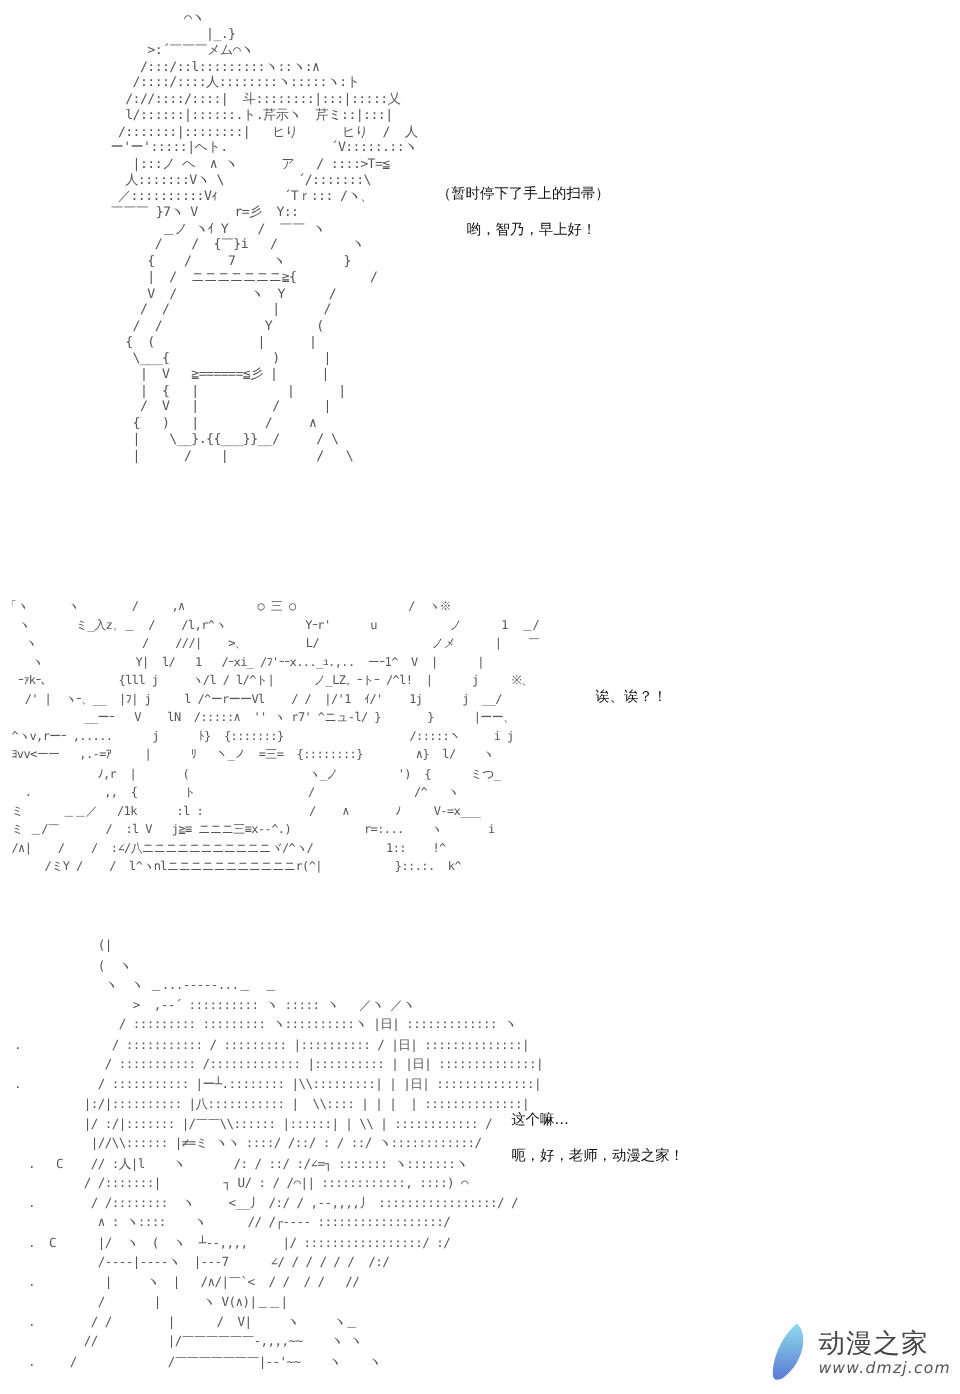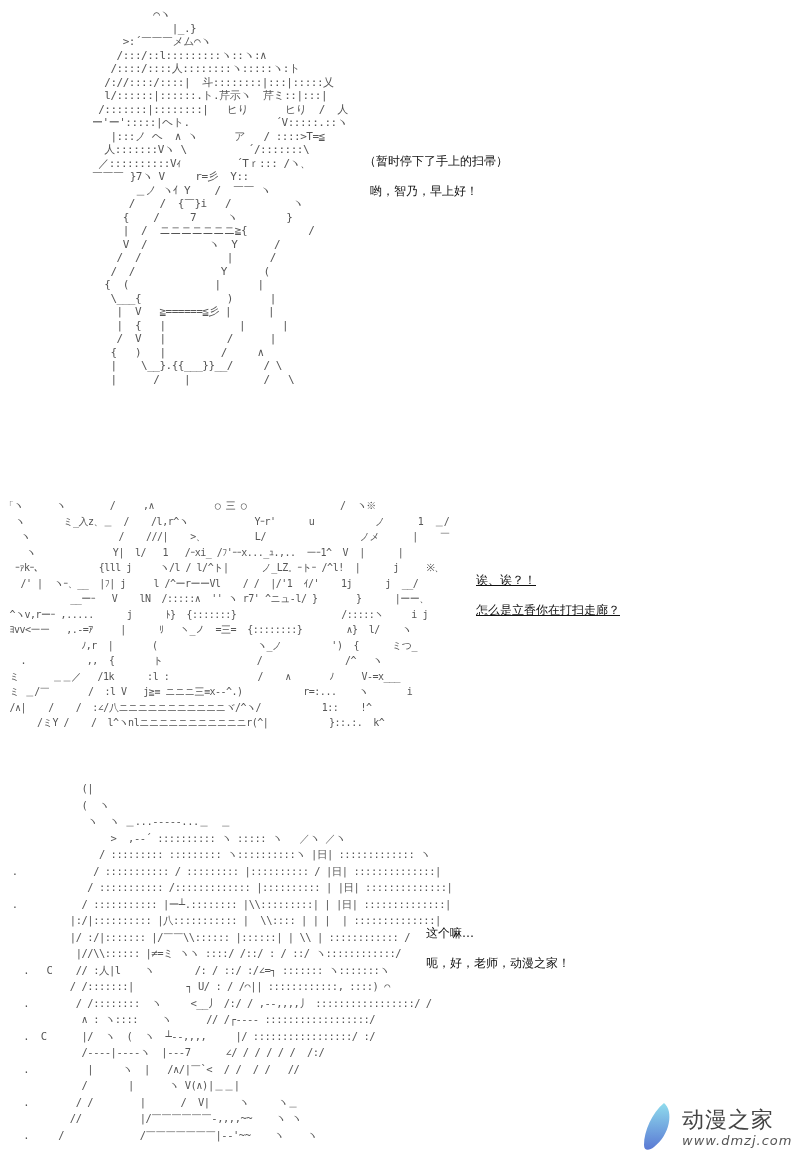--- a/index.html
+++ b/index.html
@@ -41,43 +41,42 @@
    {  (              |      |
     \___{              )      |
      |  V   ≧======≦彡 |      |
      |  {   |            |      |
      /  V   |          /      |
     {   )   |         /     ∧
     |    \__}.{{___}}__/     / \
     |      /    |            /   \</pre>
   <div class="dialogue" style="left:364px; top:146px;">
     <div class="line">（暂时停下了手上的扫帚）</div>
-    <div class="line" style="padding-left:6px;">哟，智乃，早上好！</div>
+    <div class="line" style="padding-left:6px;margin-left:19px;">哟，智乃，早上好！</div>
   </div>
 </div>
 
 <div class="panel" style="top:490px; height:260px;">
   <pre class="art" style="left:4px; top:8px; font-size:10px; line-height:15.5px;">「ヽ      ヽ        /     ,∧           ○ 三 ○                 /  ヽ※
   ヽ       ミ_入z、＿  /    /l,r^ヽ            Yｰr'      u           ノ      1  ＿/
    ヽ                /    ///|    &gt;、         L/                 ノメ      |    ￣
     ヽ              Y|  l/   1   /ｰxi_ /ﾌ'ｰｰx..._ｭ.,..  ーｰ1^  V  |      |
   ｰｧkｰ、          {lll j     ヽ/l / l/^ト|      ノ_LZ。ｰトｰ /^l!  |      j     ※、
    /' |  ヽｰ、__  |ﾌ| j     l /^ーrーーVl    / /  |/'1  ｲ/'    1j      j  __/
             __ーｰ   V    lN  /:::::∧  '' ヽ r7' ^ニュ-l/ }       }      |ーー、
  ^ヽv,rーｰ ,.....      j      ﾄ}  {:::::::}                   /:::::ヽ     i j
  ﾖvv&lt;ーー   ,.-=ｱ     |      ﾘ   ヽ_ノ  =三=  {::::::::}        ∧}  l/    ヽ
               ﾉ,r  |       (                  ヽ_ノ         ')  {      ミつ_
    .           ,,  {       ト                 /               /^   ヽ
  ミ      ＿＿／   /1k      :l :                /    ∧       ﾉ     V-=x___
  ミ ＿/￣       /  :l V   j≧≡ ニニニ三≡x--^.)           r=:...    ヽ       i
  /∧|    /    /  :∠/八ニニニニニニニニニニニヾ/^ヽ/           1::    !^
       /ミY /    /  l^ヽnlニニニニニニニニニニニr(^|           }::.:.  k^</pre>
-  <div class="dialogue" style="left:476px; top:75px;text-decoration:underline;">
+  <div class="dialogue" style="left:496px; top:75px;">
     <div class="line">诶、诶？！</div>
-    <div class="line">怎么是立香你在打扫走廊？</div>
   </div>
 </div>
 
 <div class="panel" style="top:780px; height:382px;">
   <pre class="art" style="left:0px; top:0px; font-size:10.5px; line-height:16.5px;">              (|
               (  ヽ
                ヽ  ヽ ＿...-‐‐‐-...＿  ＿
                    &gt;  ,-‐´ :::::::::: ヽ ::::: ヽ   ／ヽ ／ヽ
                  / ::::::::: ::::::::: ヽ::::::::::ヽ |日| ::::::::::::: ヽ
   .             / ::::::::::: / ::::::::: |:::::::::: / |日| ::::::::::::::|

